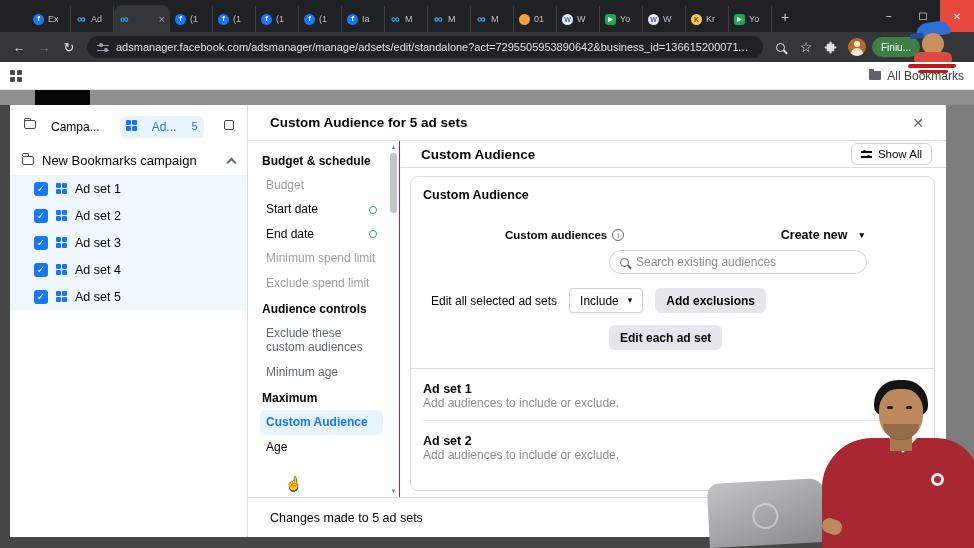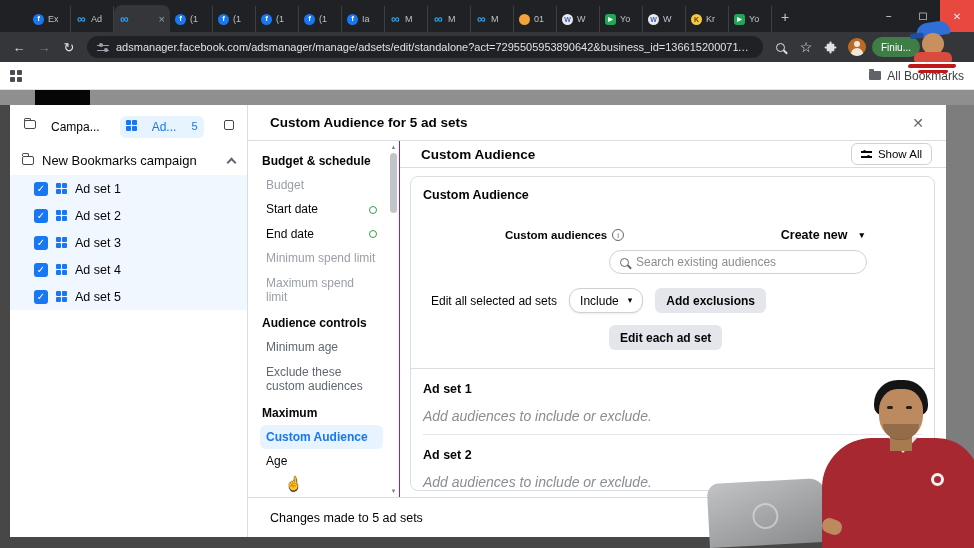--- a/index.html
+++ b/index.html
@@ -122,31 +122,31 @@
 .info{width:12px;height:12px;border:1.2px solid #606770;border-radius:50%;color:#606770;font-size:8px;display:flex;align-items:center;justify-content:center;margin-left:5px;flex:none}
 .info::before{content:"i"}
 .createnew{margin-left:auto;margin-right:58px;display:flex;align-items:center;gap:12px;font-size:12.5px;font-weight:bold;color:#050505;background:none;border:none;font-family:inherit}
 .caret{font-size:9px;line-height:1}.caret::before{content:"▾"}
 .r2{margin:8px 0 0 186px}
 .search{width:258px;height:24px;border:1px solid #ced0d4;border-radius:14px;display:flex;align-items:center;gap:7px;padding:0 10px}
 .search .mag{border-color:#606770}.search .mag::after{background:#606770}
 .ph{font-size:12px;color:#8a8d91;white-space:nowrap;overflow:hidden}
 .r3{margin:14px 0 10px 8px;gap:12px}
 .editall{font-size:12px;color:#050505;white-space:nowrap}
-.includebtn{display:flex;align-items:center;gap:9px;height:25px;padding:0 10px;background:#fff;border:1px solid #ced0d4;border-radius:11px;font-size:12px;color:#050505;font-family:inherit;box-shadow:0 1px 2px rgba(0,0,0,.08)}
+.includebtn{display:flex;align-items:center;gap:9px;height:25px;padding:0 10px;background:#fff;border:1px solid #ced0d4;border-radius:4px;font-size:12px;color:#050505;font-family:inherit;box-shadow:0 1px 2px rgba(0,0,0,.08)}
 .graybtn{height:25px;padding:0 11px;background:#e4e6eb;border:none;border-radius:6px;font-size:12px;color:#050505;font-family:inherit;font-weight:600}
 .r4{margin:12px 0 0 186px}
 .cdiv{height:1px;background:#dadde1;margin:18px -12px 0}
 .adsetblock{padding:12px 0 10px}
 .adsetblock.bt{border-top:1px solid #e4e6eb}
 .abhead{display:flex;align-items:center}
 .abname{font-size:12.5px;font-weight:bold;color:#050505}
 .pencil{margin-left:auto;margin-right:4px;color:#606770;font-size:13px}
 .pencil::before{content:"✎"}
-.abhint{font-size:14px;color:#8a8d91;font-style:italic;margin-top:12px}
+.abhint{font-size:12px;color:#8a8d91;margin-top:0}
 .dlgfoot{height:40px;border-top:1px solid #dadde1;display:flex;align-items:center;padding:0 22px;font-size:12.5px;color:#050505;flex:none}
 
 
 .laptop{position:absolute;right:146px;bottom:0;width:118px;height:64px;background:linear-gradient(160deg,#c2c3c5,#898a8c);border-radius:12px 16px 0 0;transform:rotate(-3deg);transform-origin:bottom left}
 .lring{position:absolute;left:44px;top:22px;width:26px;height:26px;border:2px solid #d8d9db;border-radius:50%;opacity:.7}
 .person{position:absolute;right:0;bottom:0;width:152px;height:168px}
 .hair{position:absolute;right:46px;top:0;width:54px;height:36px;background:#141414;border-radius:24px 24px 10px 10px}
 .face{position:absolute;right:51px;top:9px;width:44px;height:50px;background:#bd8a5f;border-radius:42% 42% 46% 46%}
 .face::before{content:"";position:absolute;left:8px;top:17px;width:6px;height:2.5px;background:#2a1c12;border-radius:2px;box-shadow:19px 0 #2a1c12}
 .face::after{content:"";position:absolute;left:4px;bottom:-1px;width:36px;height:16px;background:rgba(30,20,12,.25);border-radius:0 0 20px 20px}
@@ -355,28 +355,28 @@
                   <span class="ring"></span>
                 </div>
                 <div class="navitem">
                   <span class="nilabel">End date</span>
                   <span class="ring"></span>
                 </div>
                 <div class="navitem disabled">
                   <span class="nilabel">Minimum spend limit</span>
                 </div>
                 <div class="navitem disabled">
-                  <span class="nilabel">Maximum spend limit</span>
+                  <span class="nilabel">Exclude spend limit</span>
                 </div>
                 <div class="navtitle">Audience controls</div>
                 <div class="navitem muted">
+                  <span class="nilabel">Exclude these custom audiences</span>
+                </div>
+                <div class="navitem muted">
                   <span class="nilabel">Minimum age</span>
-                </div>
-                <div class="navitem muted">
-                  <span class="nilabel">Exclude these custom audiences</span>
                 </div>
                 <div class="navtitle">Maximum</div>
                 <div class="navitem selected">
                   <span class="nilabel">Custom Audience</span>
                 </div>
                 <div class="navitem">
                   <span class="nilabel">Age</span>
                 </div>
               </div>
             <div class="sbar">

